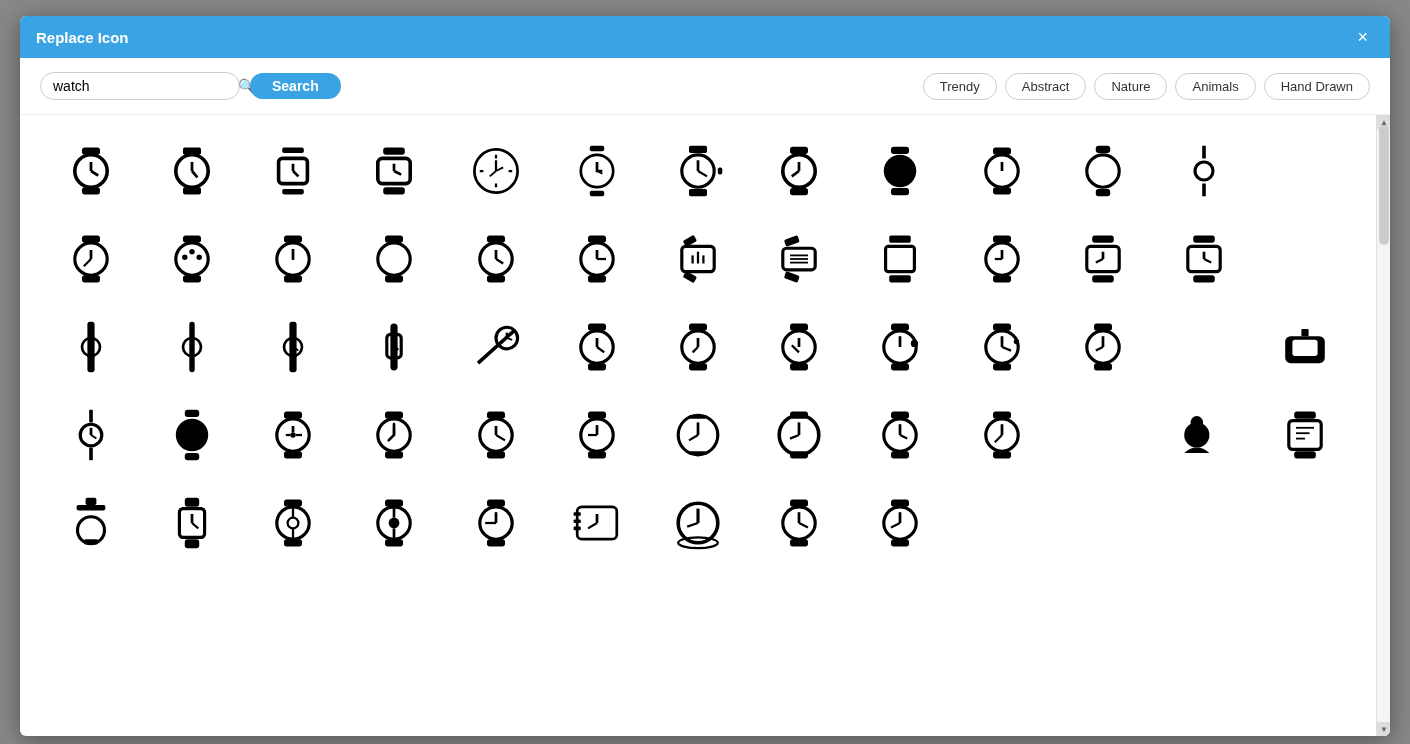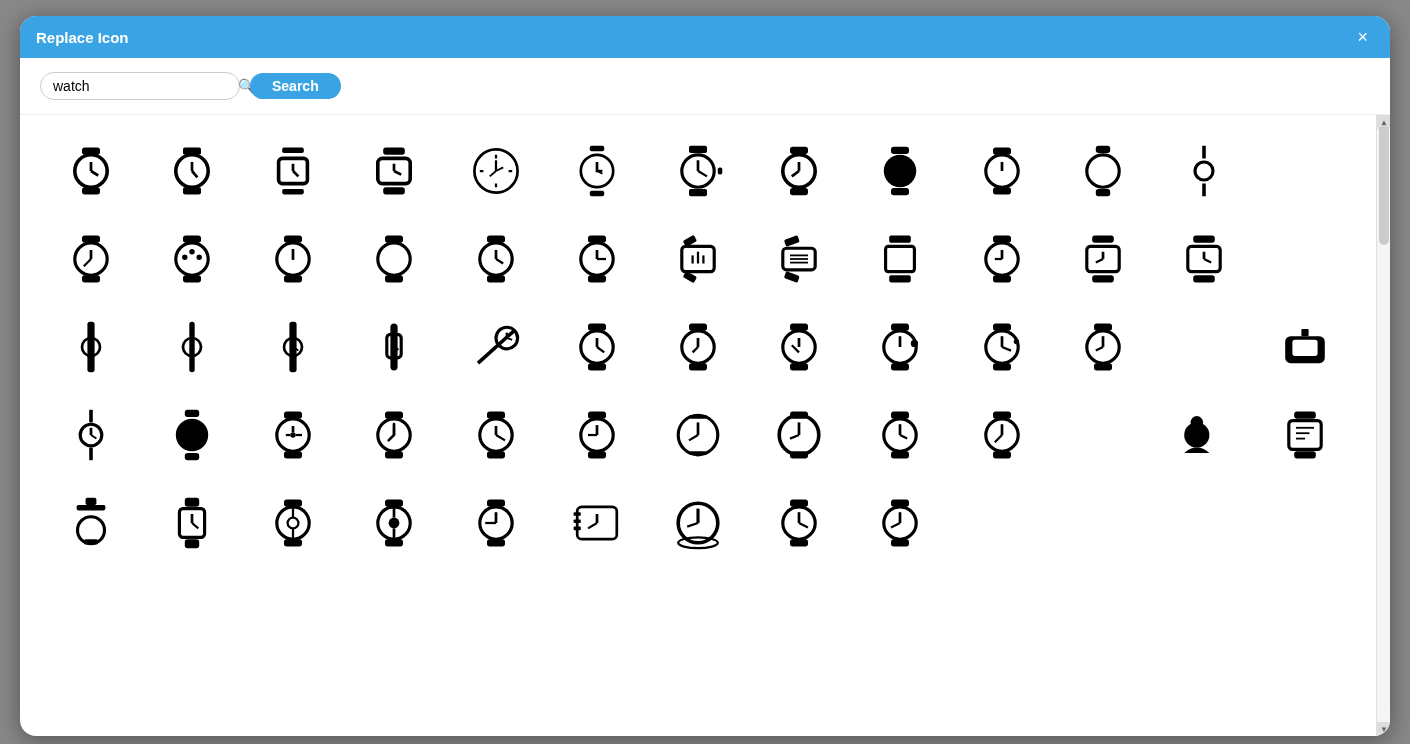--- a/index.html
+++ b/index.html
@@ -8,21 +8,21 @@
       display: flex;
       align-items: center;
       justify-content: center;
       min-height: 100vh;
       font-family: Arial, sans-serif;
     }
     .modal {
       width: 1370px;
       min-height: 720px;
       background: #fff;
-      border-radius: 16px;
+      border-radius: 6px;
       overflow: hidden;
       box-shadow: 0 4px 24px rgba(0,0,0,0.4);
       display: flex;
       flex-direction: column;
       margin-top: 8px;
     }
     .modal-header {
       background: #3aa3e3;
       color: #fff;
       padding: 10px 16px;
@@ -169,20 +169,27 @@
   </div>
 
   <div class="modal-toolbar">
     <div class="search-area">
       <div class="search-input-wrap">
         <input type="text" value="watch" style="">
         <span class="search-icon-wrap">🔍</span>
       </div>
       <button class="search-btn">Search</button>
     </div>
+    <div class="filter-tags">
+      <button class="filter-tag">Trendy</button>
+      <button class="filter-tag">Abstract</button>
+      <button class="filter-tag">Nature</button>
+      <button class="filter-tag">Animals</button>
+      <button class="filter-tag">Hand Drawn</button>
+    </div>
   </div>
 
   <div class="modal-body">
     <div class="icon-grid-container">
       <div class="icon-grid">
 
         <div class="icon-cell">
           <svg viewBox="0 0 60 60" fill="black">
               <rect x="20" y="4" width="20" height="8" rx="3"></rect>
               <rect x="20" y="48" width="20" height="8" rx="3"></rect>

